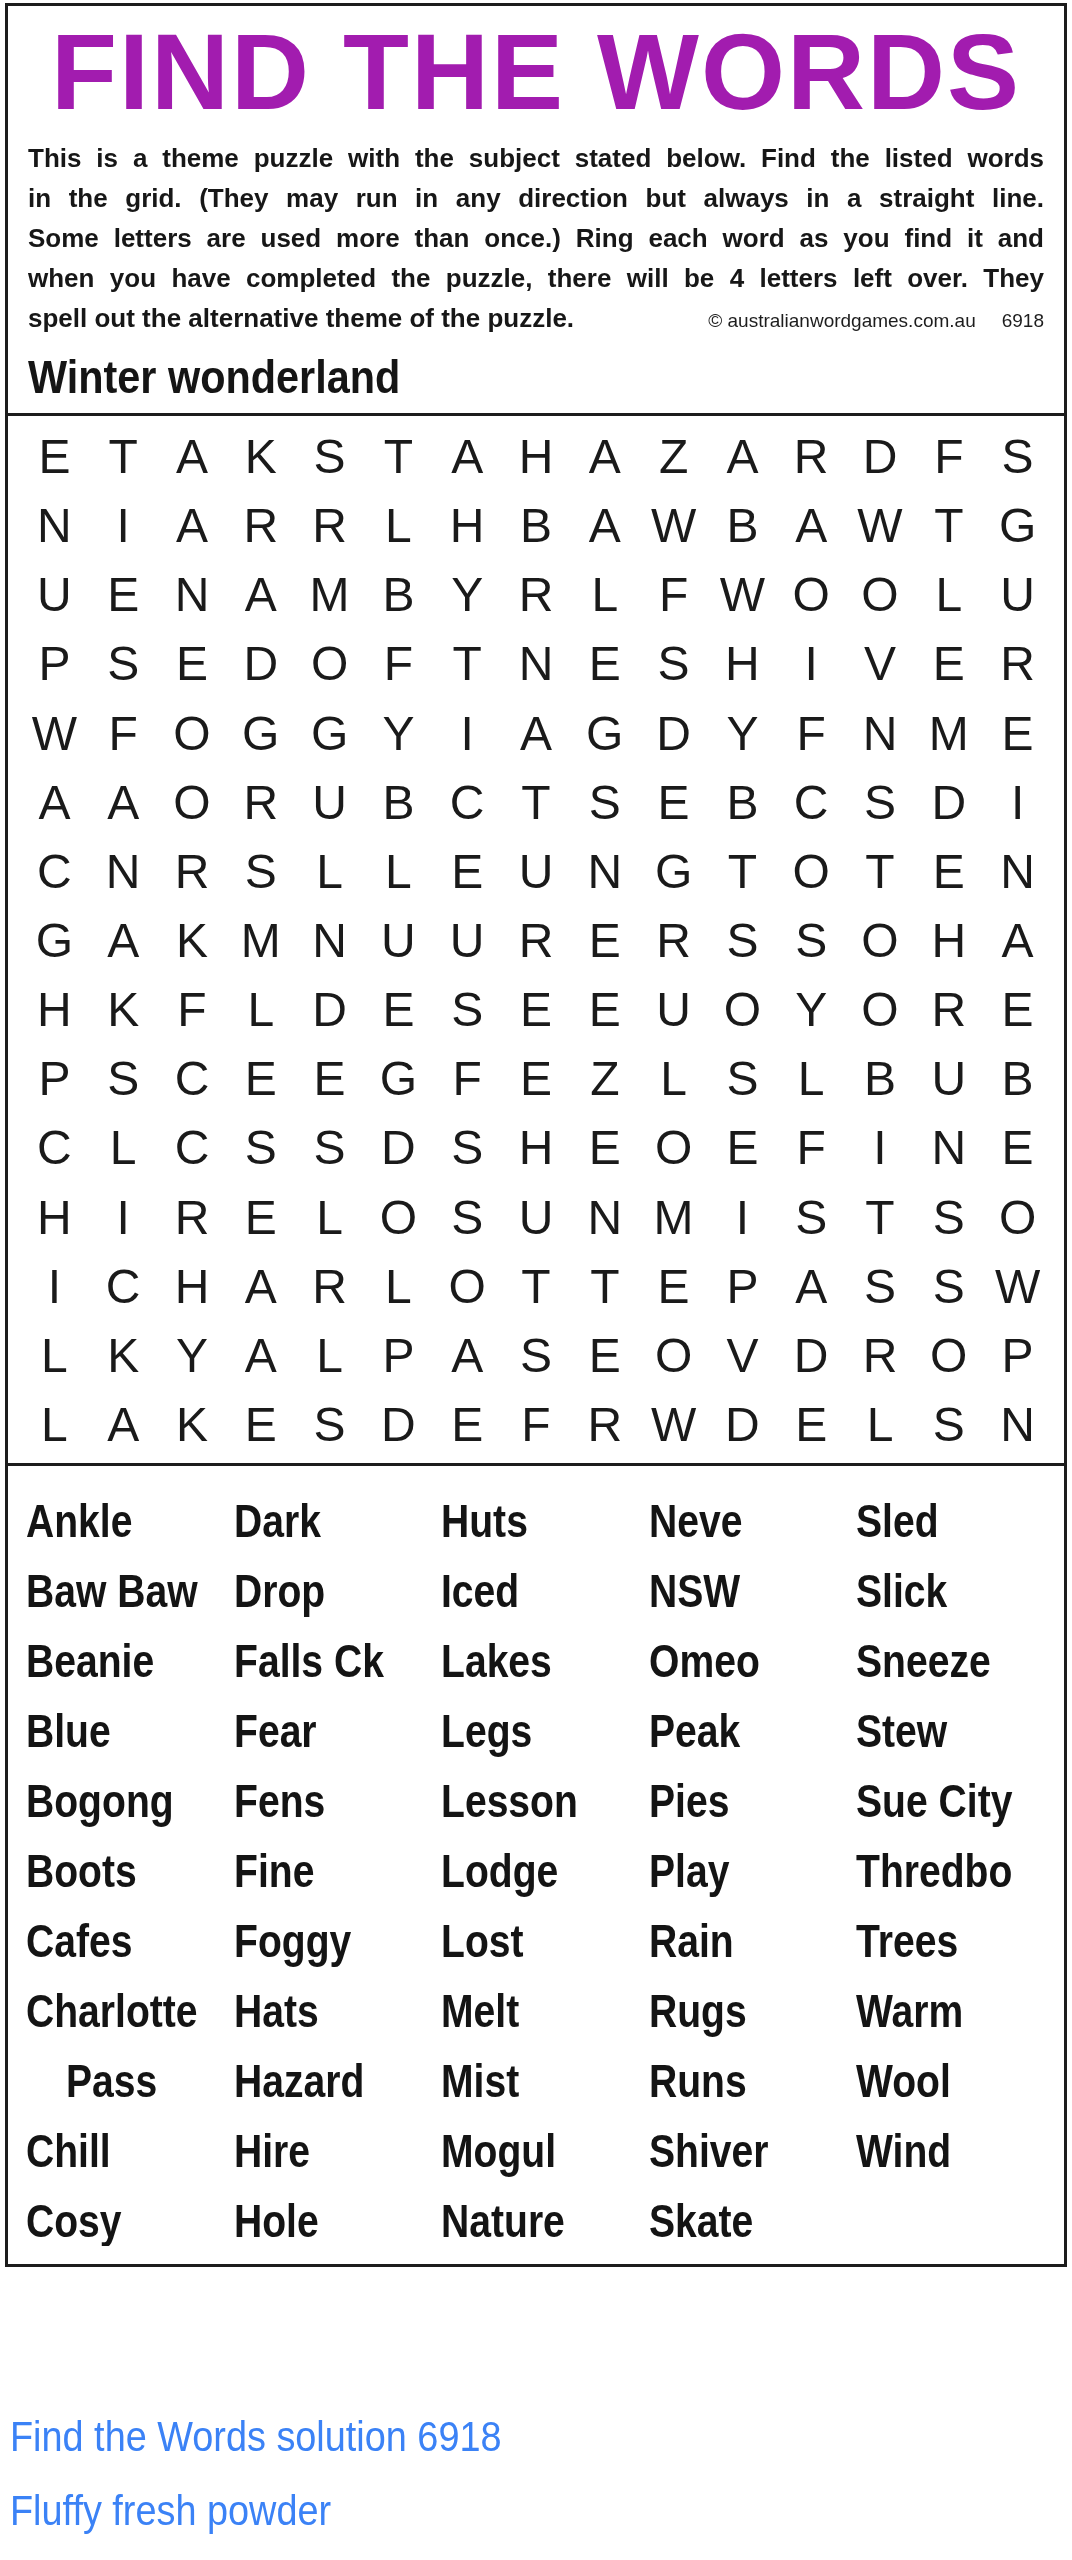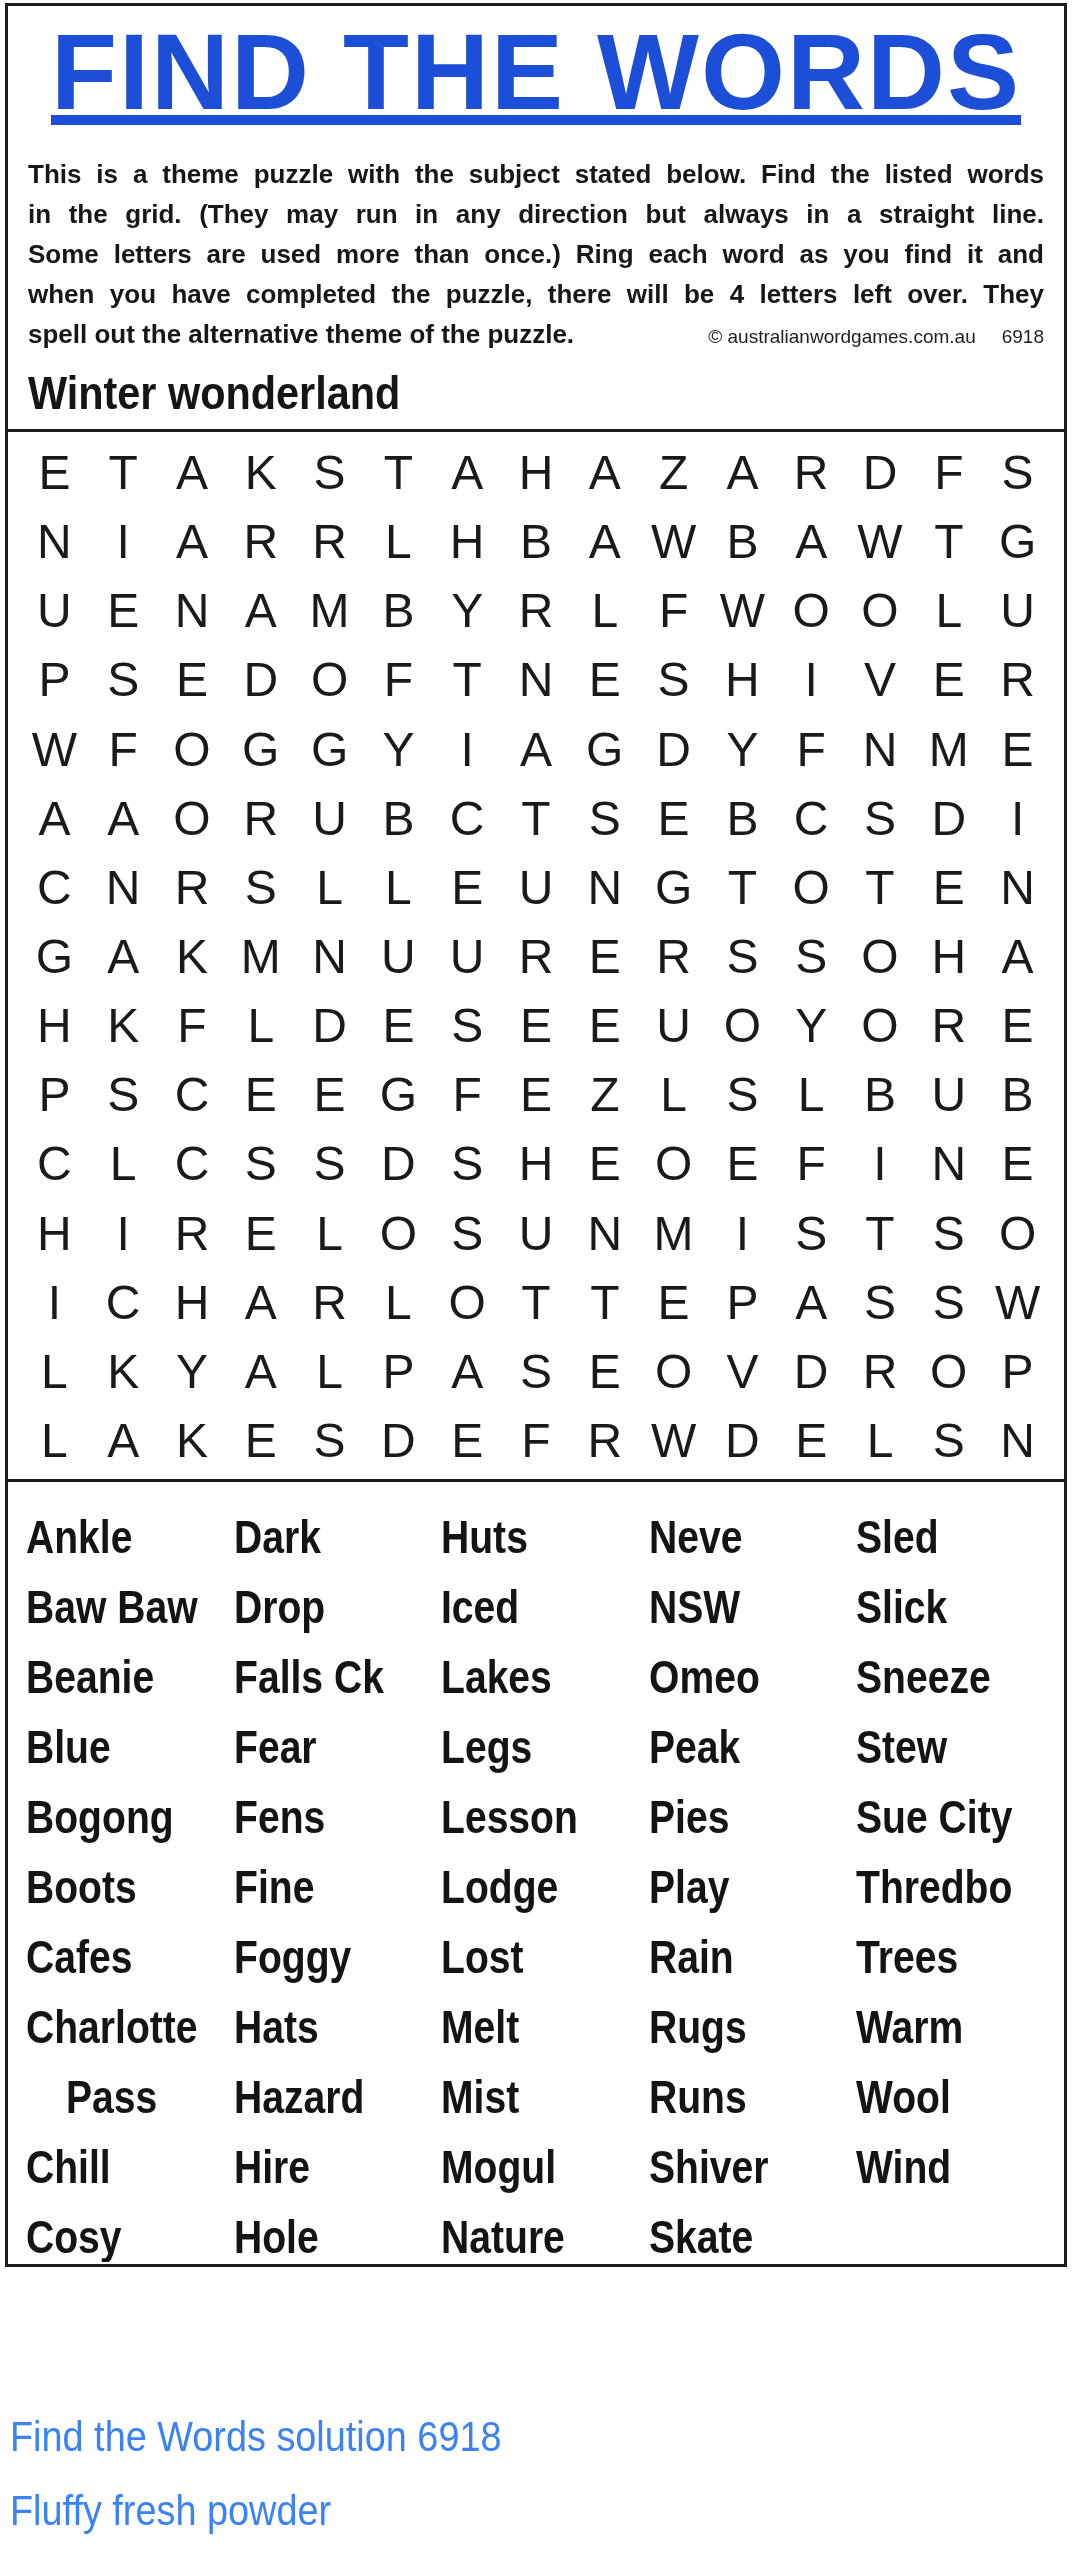--- a/index.html
+++ b/index.html
@@ -18,26 +18,25 @@
     background:#ffffff;
     overflow:hidden;
   }
   .title{
     margin:12px 0 0 0;
     font-size:108px;
     line-height:1.0;
     font-weight:bold;
     text-align:center;
     letter-spacing:2px;
-    color:#1d4ed8;
+    color:#a21caf;
     white-space:nowrap;
-    text-decoration:underline;
   }
   .instructions{
-    margin:28px 20px 0 20px;
+    margin:12px 20px 0 20px;
     font-size:26px;
     font-weight:bold;
     line-height:40px;
     color:#171717;
     letter-spacing:0px;
   }
   .instr-line{
     text-align:justify;
     text-align-last:justify;
     white-space:nowrap;

